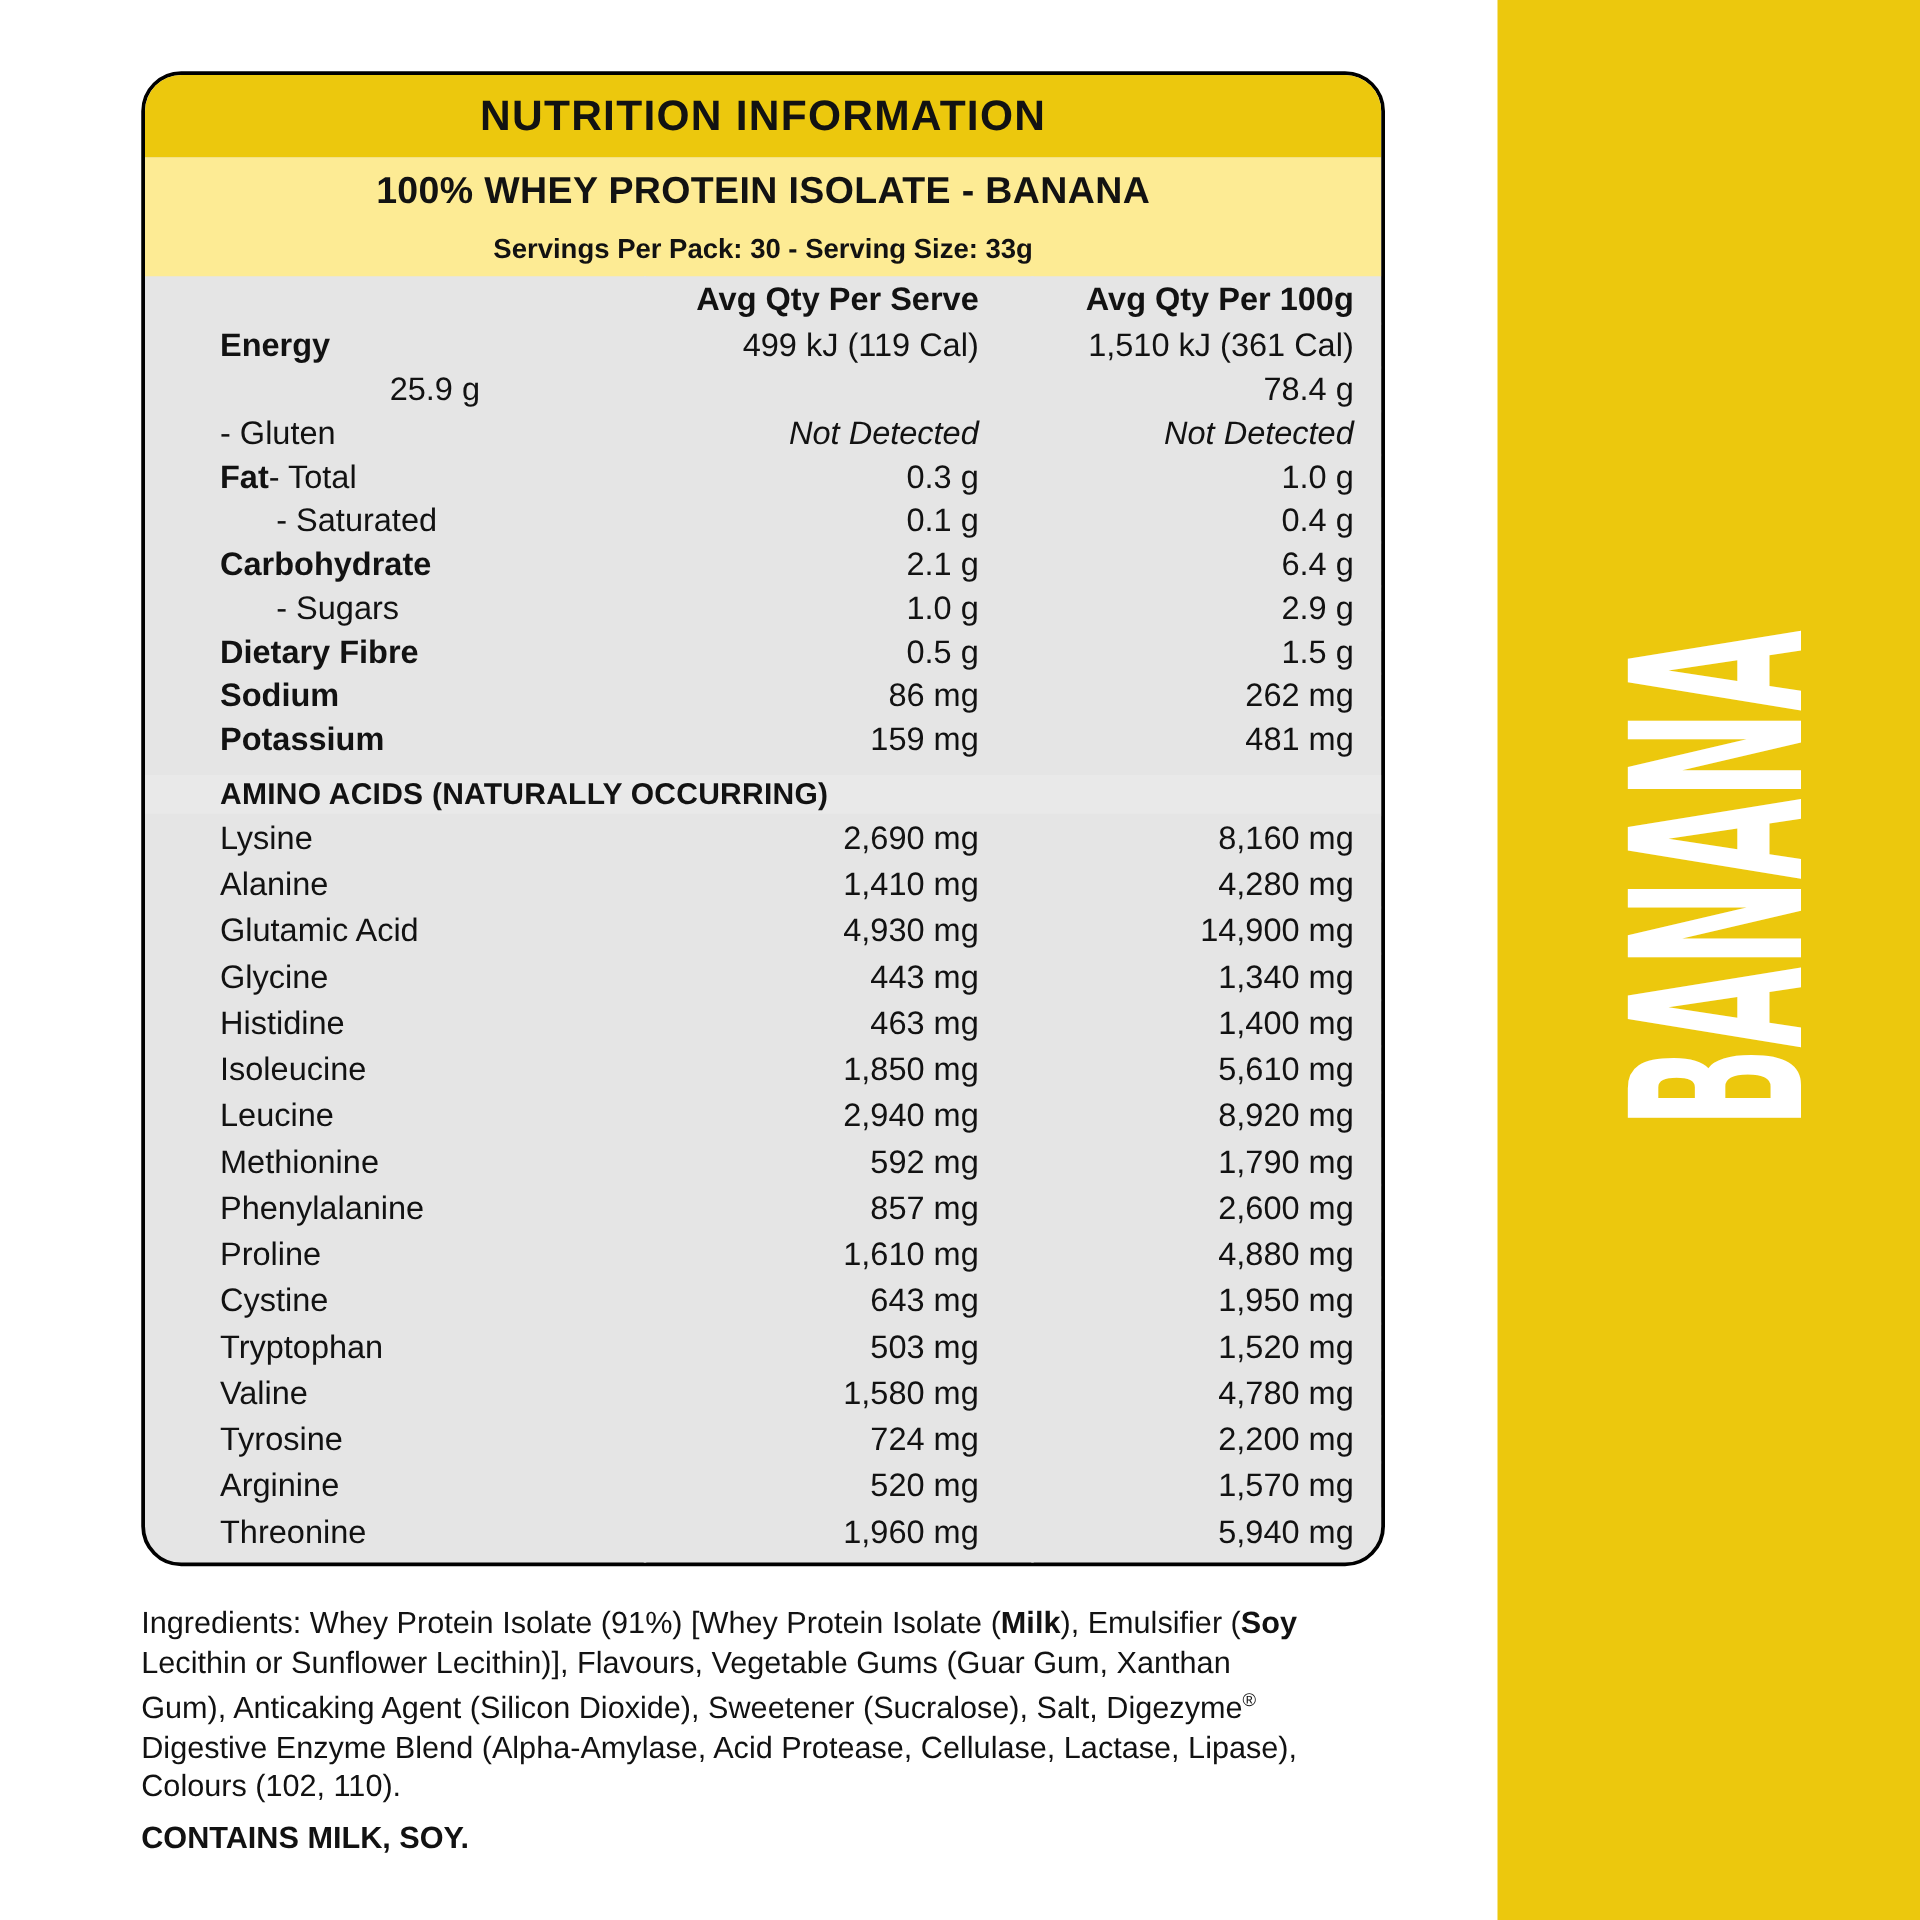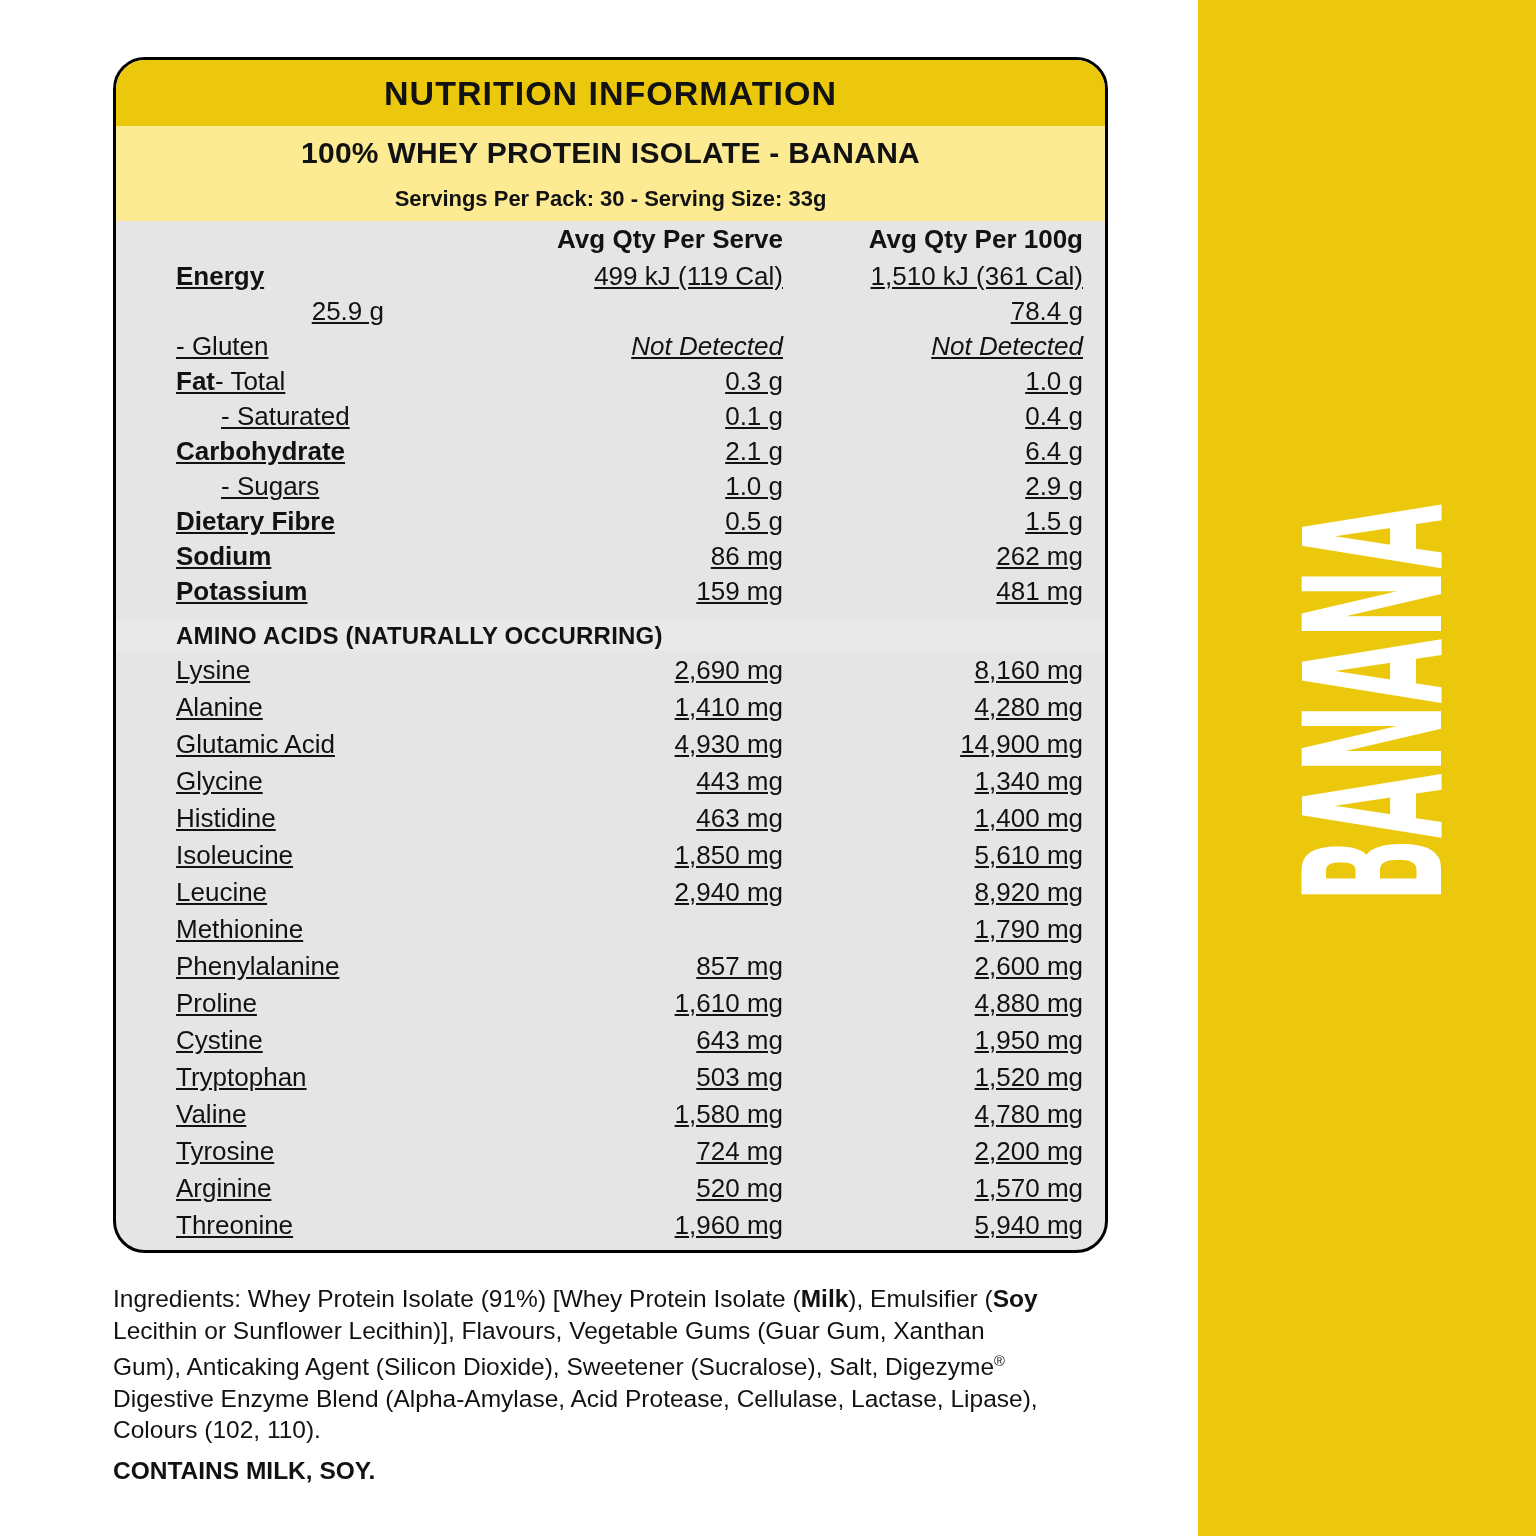--- a/index.html
+++ b/index.html
@@ -27,21 +27,21 @@
     position:absolute;left:113px;top:57px;width:995px;height:1196px;
     border:3px solid #000;border-radius:32px;background:#e5e5e5;overflow:hidden;box-sizing:border-box;
   }
   .panel-header{height:66px;background:var(--gold);display:flex;align-items:center;justify-content:center;}
   .panel-title{font-weight:bold;font-size:34px;letter-spacing:1px;}
   .panel-sub{height:95px;background:var(--light-yellow);display:flex;flex-direction:column;align-items:center;justify-content:center;gap:16px;}
   .product{font-weight:bold;font-size:30px;letter-spacing:.3px;}
   .servings{font-weight:bold;font-size:22px;}
   
   .thead{display:flex;height:37px;}
-  .t-row{display:flex;height:33px;border-top:2px solid var(--line);text-decoration:underline;}
+  .t-row{display:flex;height:33px;border-top:2px solid var(--line);}
   .t-row.tall{height:35px;}
   .c{box-sizing:border-box;height:100%;display:flex;align-items:center;font-size:26px;white-space:nowrap;}
   .lab{flex:0 0 399px;padding-left:60px;}
   .lab.ind{padding-left:105px;}
   .val{flex:0 0 310px;justify-content:flex-end;padding-right:42px;border-left:2px solid var(--line);}
   .val2{flex:1 1 auto;justify-content:flex-end;padding-right:22px;border-left:2px solid var(--line);}
   .thead .val,.thead .val2{font-weight:bold;}
   .b{font-weight:bold;}
   .it{font-style:italic;}
   .amino-bar{height:31px;background:var(--gray-bar);display:flex;align-items:center;padding-left:60px;font-weight:bold;font-size:24px;letter-spacing:.2px;margin-top:12px;}
@@ -195,20 +195,21 @@
           <div class="c lab">
             <span>Leucine</span>
           </div>
           <div class="c val">2,940 mg</div>
           <div class="c val2">8,920 mg</div>
         </div>
         <div class="t-row tall">
           <div class="c lab">
             <span>Methionine</span>
           </div>
+          <div class="c val">592 mg</div>
           <div class="c val2">1,790 mg</div>
         </div>
         <div class="t-row tall">
           <div class="c lab">
             <span>Phenylalanine</span>
           </div>
           <div class="c val">857 mg</div>
           <div class="c val2">2,600 mg</div>
         </div>
         <div class="t-row tall">

